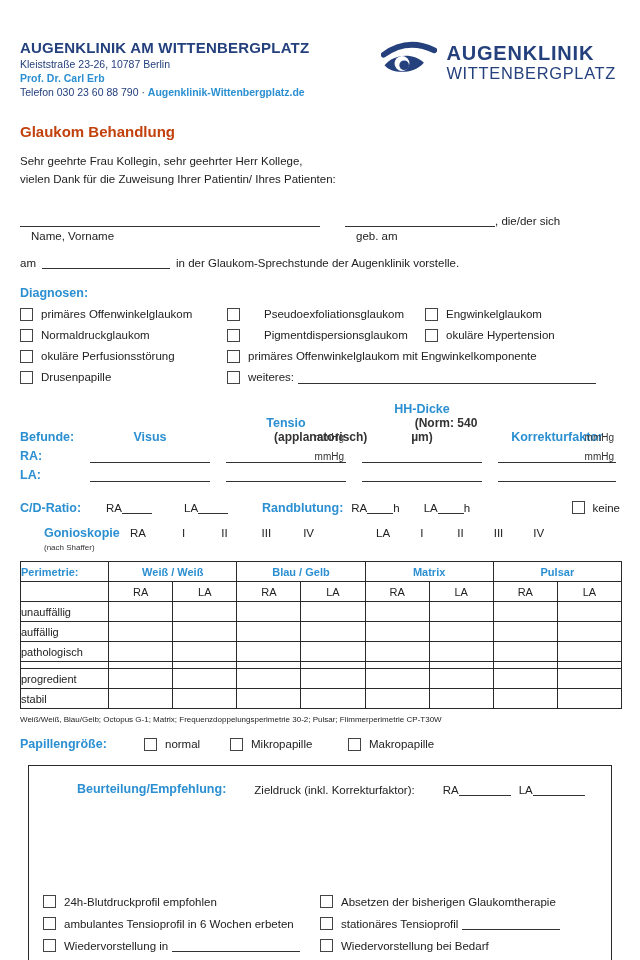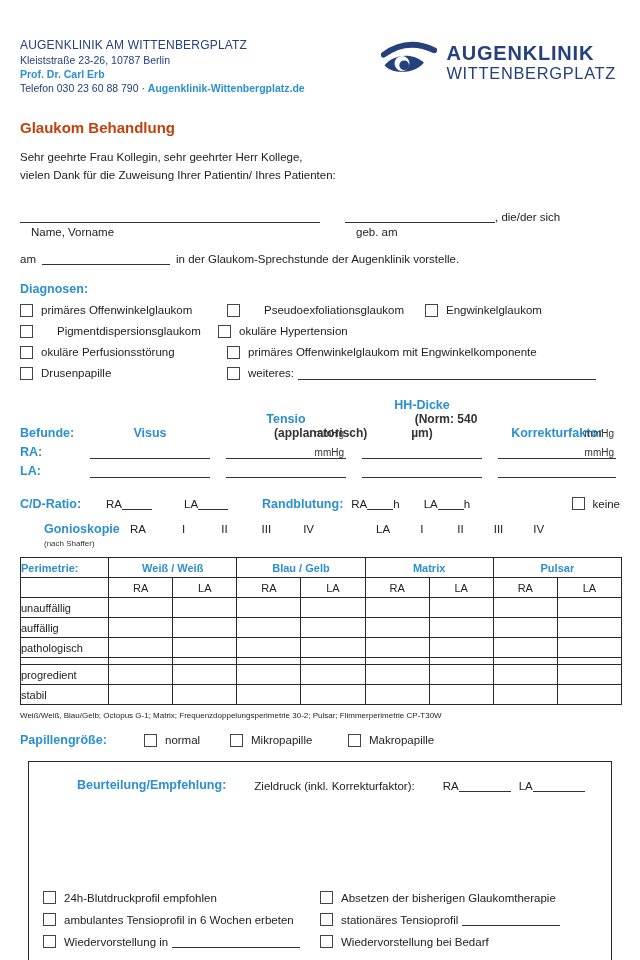--- a/index.html
+++ b/index.html
@@ -2,21 +2,21 @@
 <html><head>
 <meta charset="utf-8">
 <style>
   html,body{margin:0;padding:0;background:#fff;}
   body{width:640px;height:960px;overflow:hidden;font-family:"Liberation Sans",sans-serif;color:#222;-webkit-font-smoothing:antialiased;}
   .page{box-sizing:border-box;width:640px;height:960px;padding:38px 20px 0 20px;}
 
   
   .header{display:flex;justify-content:space-between;align-items:flex-start;}
   .hleft{font-size:10.5px;line-height:1.32;color:#24407d;}
-  .clinic-name{font-weight:normal;font-size:12px;letter-spacing:0.2px;}
+  .clinic-name{font-weight:bold;font-size:15px;letter-spacing:0.2px;}
   .doctor{color:#2b8fd1;font-weight:bold;}
   .website{color:#2b8fd1;font-weight:bold;}
   .logo{display:flex;align-items:center;gap:9px;margin-top:2px;margin-right:4px;}
   .logo-text{color:#24407d;line-height:1;}
   .logo-l1{font-weight:bold;font-size:20px;letter-spacing:0.8px;}
   .logo-l2{font-size:16.4px;letter-spacing:0.7px;margin-top:2px;}
 
   
   .title{margin-top:24px;font-size:15px;font-weight:bold;color:#c2410c;}
   .intro{margin-top:13px;font-size:11.5px;line-height:1.5;}
@@ -139,20 +139,24 @@
       <div class="cb dcol2">
           <span class="box"></span>
           <span class="cb-label">Pseudoexfoliationsglaukom</span>
         </div>
       <div class="cb">
           <span class="box"></span>
           <span class="cb-label">Engwinkelglaukom</span>
         </div>
     </div>
     <div class="diag-row">
+      <div class="cb dcol1">
+          <span class="box"></span>
+          <span class="cb-label">Normaldruckglaukom</span>
+        </div>
       <div class="cb dcol2">
           <span class="box"></span>
           <span class="cb-label">Pigmentdispersionsglaukom</span>
         </div>
       <div class="cb">
           <span class="box"></span>
           <span class="cb-label">okuläre Hypertension</span>
         </div>
     </div>
     <div class="diag-row">

